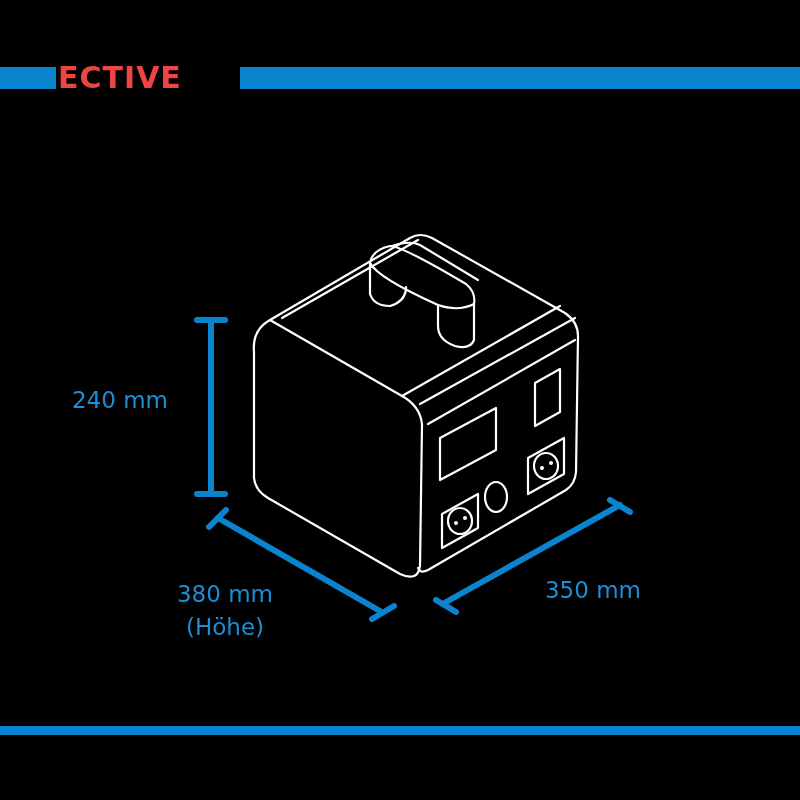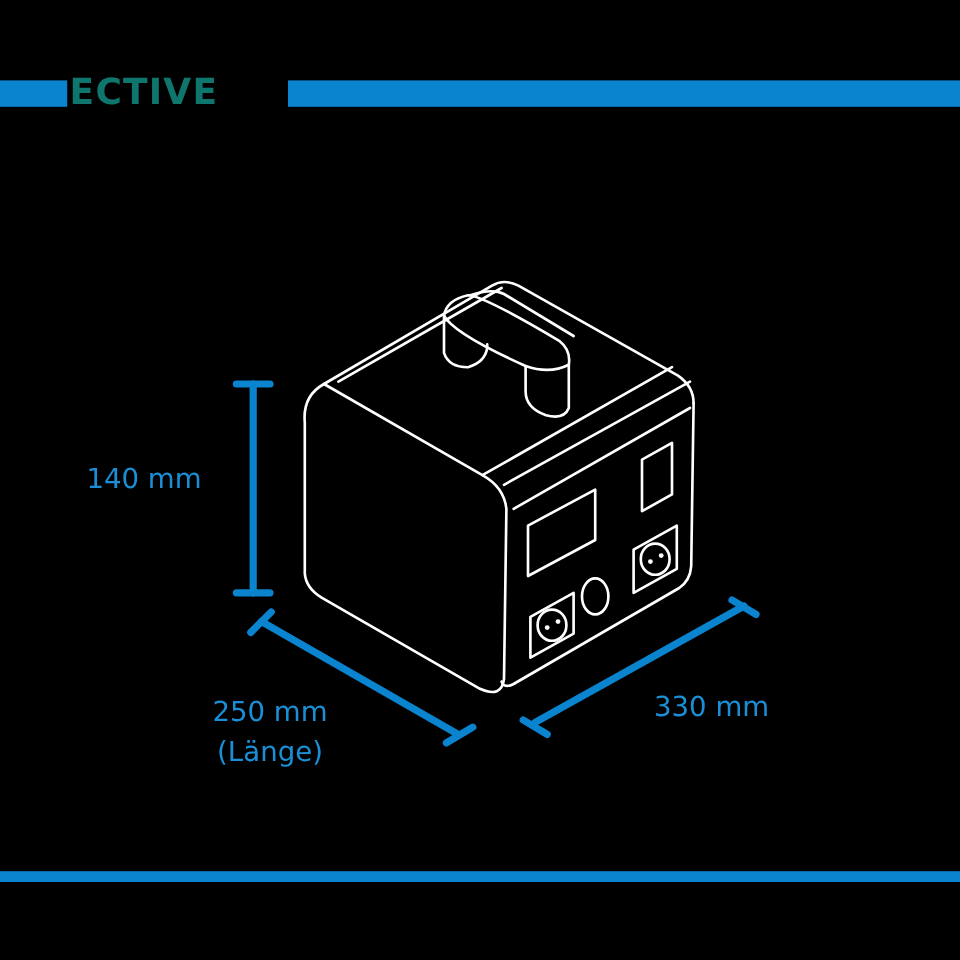--- a/index.html
+++ b/index.html
@@ -1,18 +1,18 @@
 <!DOCTYPE html>
 <html><head>
 <meta charset="utf-8">
 <style>
   html, body { margin:0; padding:0; background:#000; }
   body { width:800px; height:800px; position:relative; overflow:hidden; font-family:"DejaVu Sans", sans-serif; }
   .stripe { position:absolute; background:#0a84cf; }
-  .logo { position:absolute; left:58px; top:62px; height:32px; color:#0f766e; font-family:"DejaVu Sans", sans-serif; font-weight:bold; font-size:30px; letter-spacing:1px; line-height:32px; font-style:normal; }
+  .logo { position:absolute; left:58px; top:62px; height:32px; color:#ef4444; font-family:"DejaVu Sans", sans-serif; font-weight:bold; font-size:30px; letter-spacing:1px; line-height:32px; font-style:normal; }
   .label { position:absolute; color:#1a8fd6; font-size:23px; line-height:33px; text-align:center; font-family:"DejaVu Sans", sans-serif; }
   svg { position:absolute; left:0; top:0; }
 </style>
 </head>
 <body>
 
 <div class="stripe" style="left:0;top:67px;width:56px;height:22px;"></div>
 <div class="stripe" style="left:240px;top:67px;width:560px;height:22px;"></div>
 <div class="logo">ECTIVE</div>
 <div class="stripe" style="left:0;top:726px;width:800px;height:9px;"></div>
@@ -66,21 +66,21 @@
       </g>
     <g>
         <line x1="446" y1="602" x2="620" y2="505"></line>
         <line x1="436" y1="600" x2="456" y2="612"></line>
         <line x1="610" y1="500" x2="630" y2="512"></line>
       </g>
   </g>
 </svg>
 
 <div class="label" style="left:50px;top:384px;width:140px;">
-  <div>140 mm</div>
+  <div>240 mm</div>
 </div>
 <div class="label" style="left:155px;top:578px;width:140px;">
-  <div>250 mm</div>
-  <div>(Länge)</div>
+  <div>380 mm</div>
+  <div>(Höhe)</div>
 </div>
 <div class="label" style="left:523px;top:574px;width:140px;">
-  <div>330 mm</div>
+  <div>350 mm</div>
 </div>
 
 </body></html>

